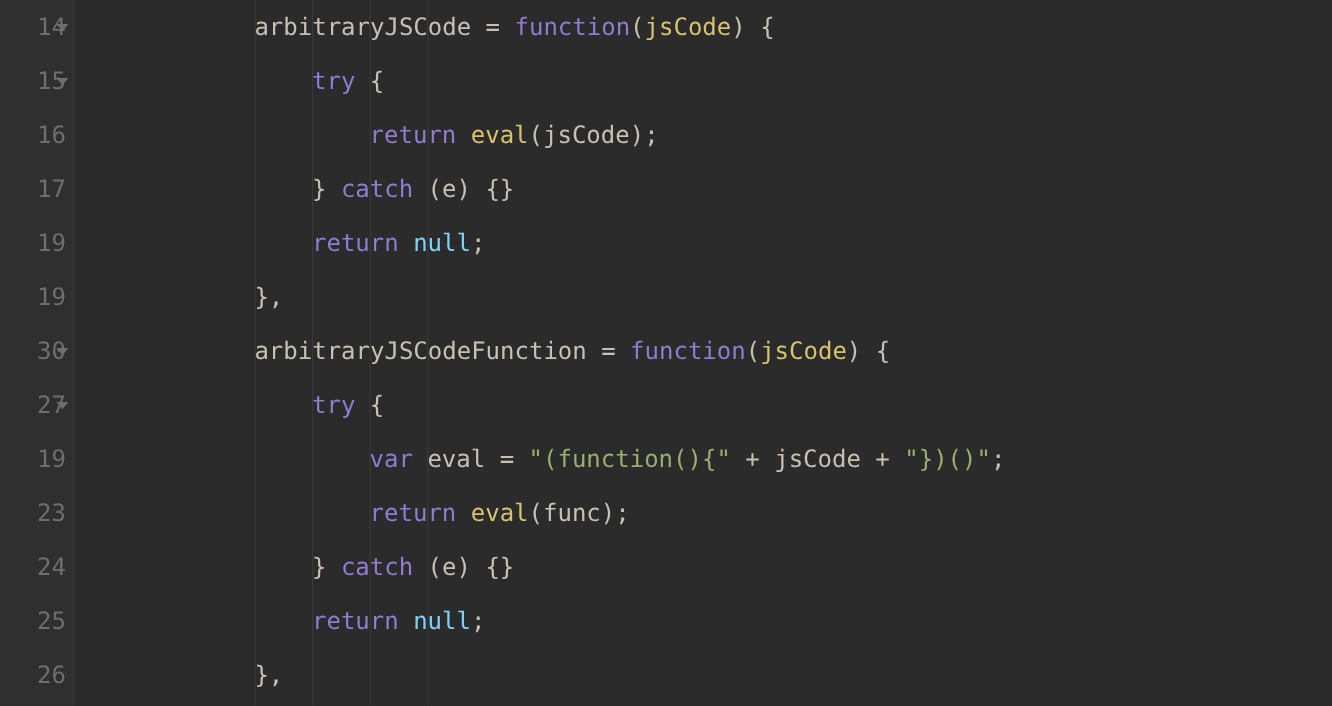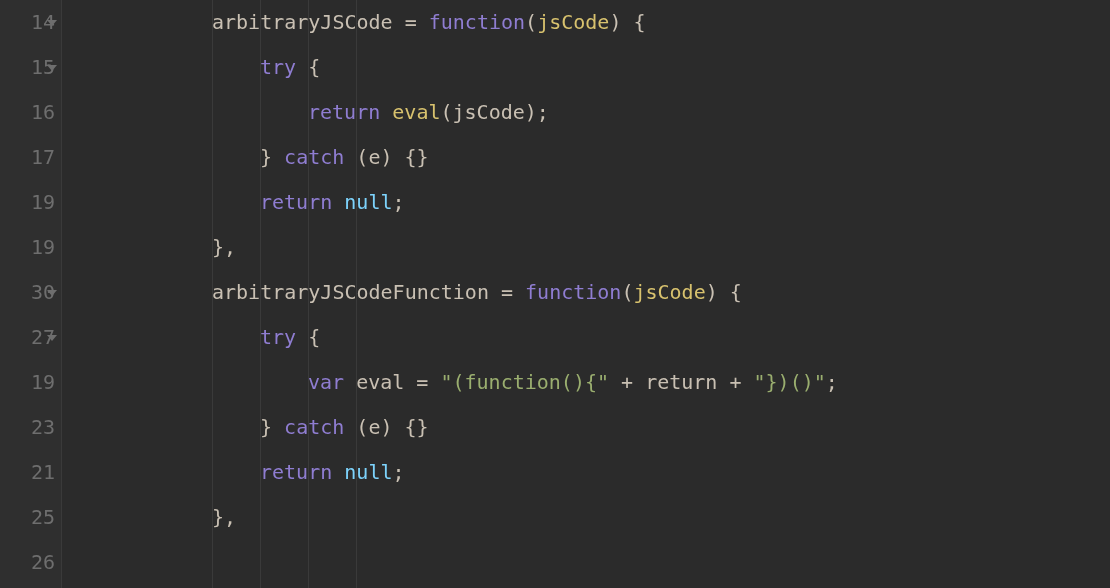--- a/index.html
+++ b/index.html
@@ -110,21 +110,21 @@
         <span>27</span>
         <span class="fold"></span>
       </div>
       <div class="ln">
         <span>19</span>
       </div>
       <div class="ln">
         <span>23</span>
       </div>
       <div class="ln">
-        <span>21</span>
+        <span>24</span>
       </div>
       <div class="ln">
         <span>25</span>
       </div>
       <div class="ln">
         <span>26</span>
       </div>
     </div>
   <div class="code-area" id="code-area">
     <div class="guides" id="guides">
@@ -134,18 +134,19 @@
         <div class="guide" style="left: 294px;"></div>
       </div>
   <div class="code-line"><span class="indent" style="width: 144px;"></span><span class="tok-ident">arbitraryJSCode</span><span class="tok-punc"> = </span><span class="tok-keyword">function</span><span class="tok-punc">(</span><span class="tok-param">jsCode</span><span class="tok-punc">) {</span></div>
       <div class="code-line"><span class="indent" style="width: 192px;"></span><span class="tok-keyword">try</span><span class="tok-punc"> {</span></div>
       <div class="code-line"><span class="indent" style="width: 240px;"></span><span class="tok-keyword">return</span><span class="tok-punc"> </span><span class="tok-call">eval</span><span class="tok-punc">(jsCode);</span></div>
       <div class="code-line"><span class="indent" style="width: 192px;"></span><span class="tok-punc">} </span><span class="tok-keyword">catch</span><span class="tok-punc"> (e) {}</span></div>
       <div class="code-line"><span class="indent" style="width: 192px;"></span><span class="tok-keyword">return</span><span class="tok-punc"> </span><span class="tok-null">null</span><span class="tok-punc">;</span></div>
       <div class="code-line"><span class="indent" style="width: 144px;"></span><span class="tok-punc">},</span></div>
       <div class="code-line"><span class="indent" style="width: 144px;"></span><span class="tok-ident">arbitraryJSCodeFunction</span><span class="tok-punc"> = </span><span class="tok-keyword">function</span><span class="tok-punc">(</span><span class="tok-param">jsCode</span><span class="tok-punc">) {</span></div>
       <div class="code-line"><span class="indent" style="width: 192px;"></span><span class="tok-keyword">try</span><span class="tok-punc"> {</span></div>
-      <div class="code-line"><span class="indent" style="width: 240px;"></span><span class="tok-keyword">var</span><span class="tok-punc"> eval = </span><span class="tok-string">"(function(){"</span><span class="tok-punc"> + return + </span><span class="tok-string">"})()"</span><span class="tok-punc">;</span></div>
+      <div class="code-line"><span class="indent" style="width: 240px;"></span><span class="tok-keyword">var</span><span class="tok-punc"> eval = </span><span class="tok-string">"(function(){"</span><span class="tok-punc"> + jsCode + </span><span class="tok-string">"})()"</span><span class="tok-punc">;</span></div>
+      <div class="code-line"><span class="indent" style="width: 240px;"></span><span class="tok-keyword">return</span><span class="tok-punc"> </span><span class="tok-call">eval</span><span class="tok-punc">(func);</span></div>
       <div class="code-line"><span class="indent" style="width: 192px;"></span><span class="tok-punc">} </span><span class="tok-keyword">catch</span><span class="tok-punc"> (e) {}</span></div>
       <div class="code-line"><span class="indent" style="width: 192px;"></span><span class="tok-keyword">return</span><span class="tok-punc"> </span><span class="tok-null">null</span><span class="tok-punc">;</span></div>
       <div class="code-line"><span class="indent" style="width: 144px;"></span><span class="tok-punc">},</span></div>
     </div>
 </div>
 
 </body></html>

